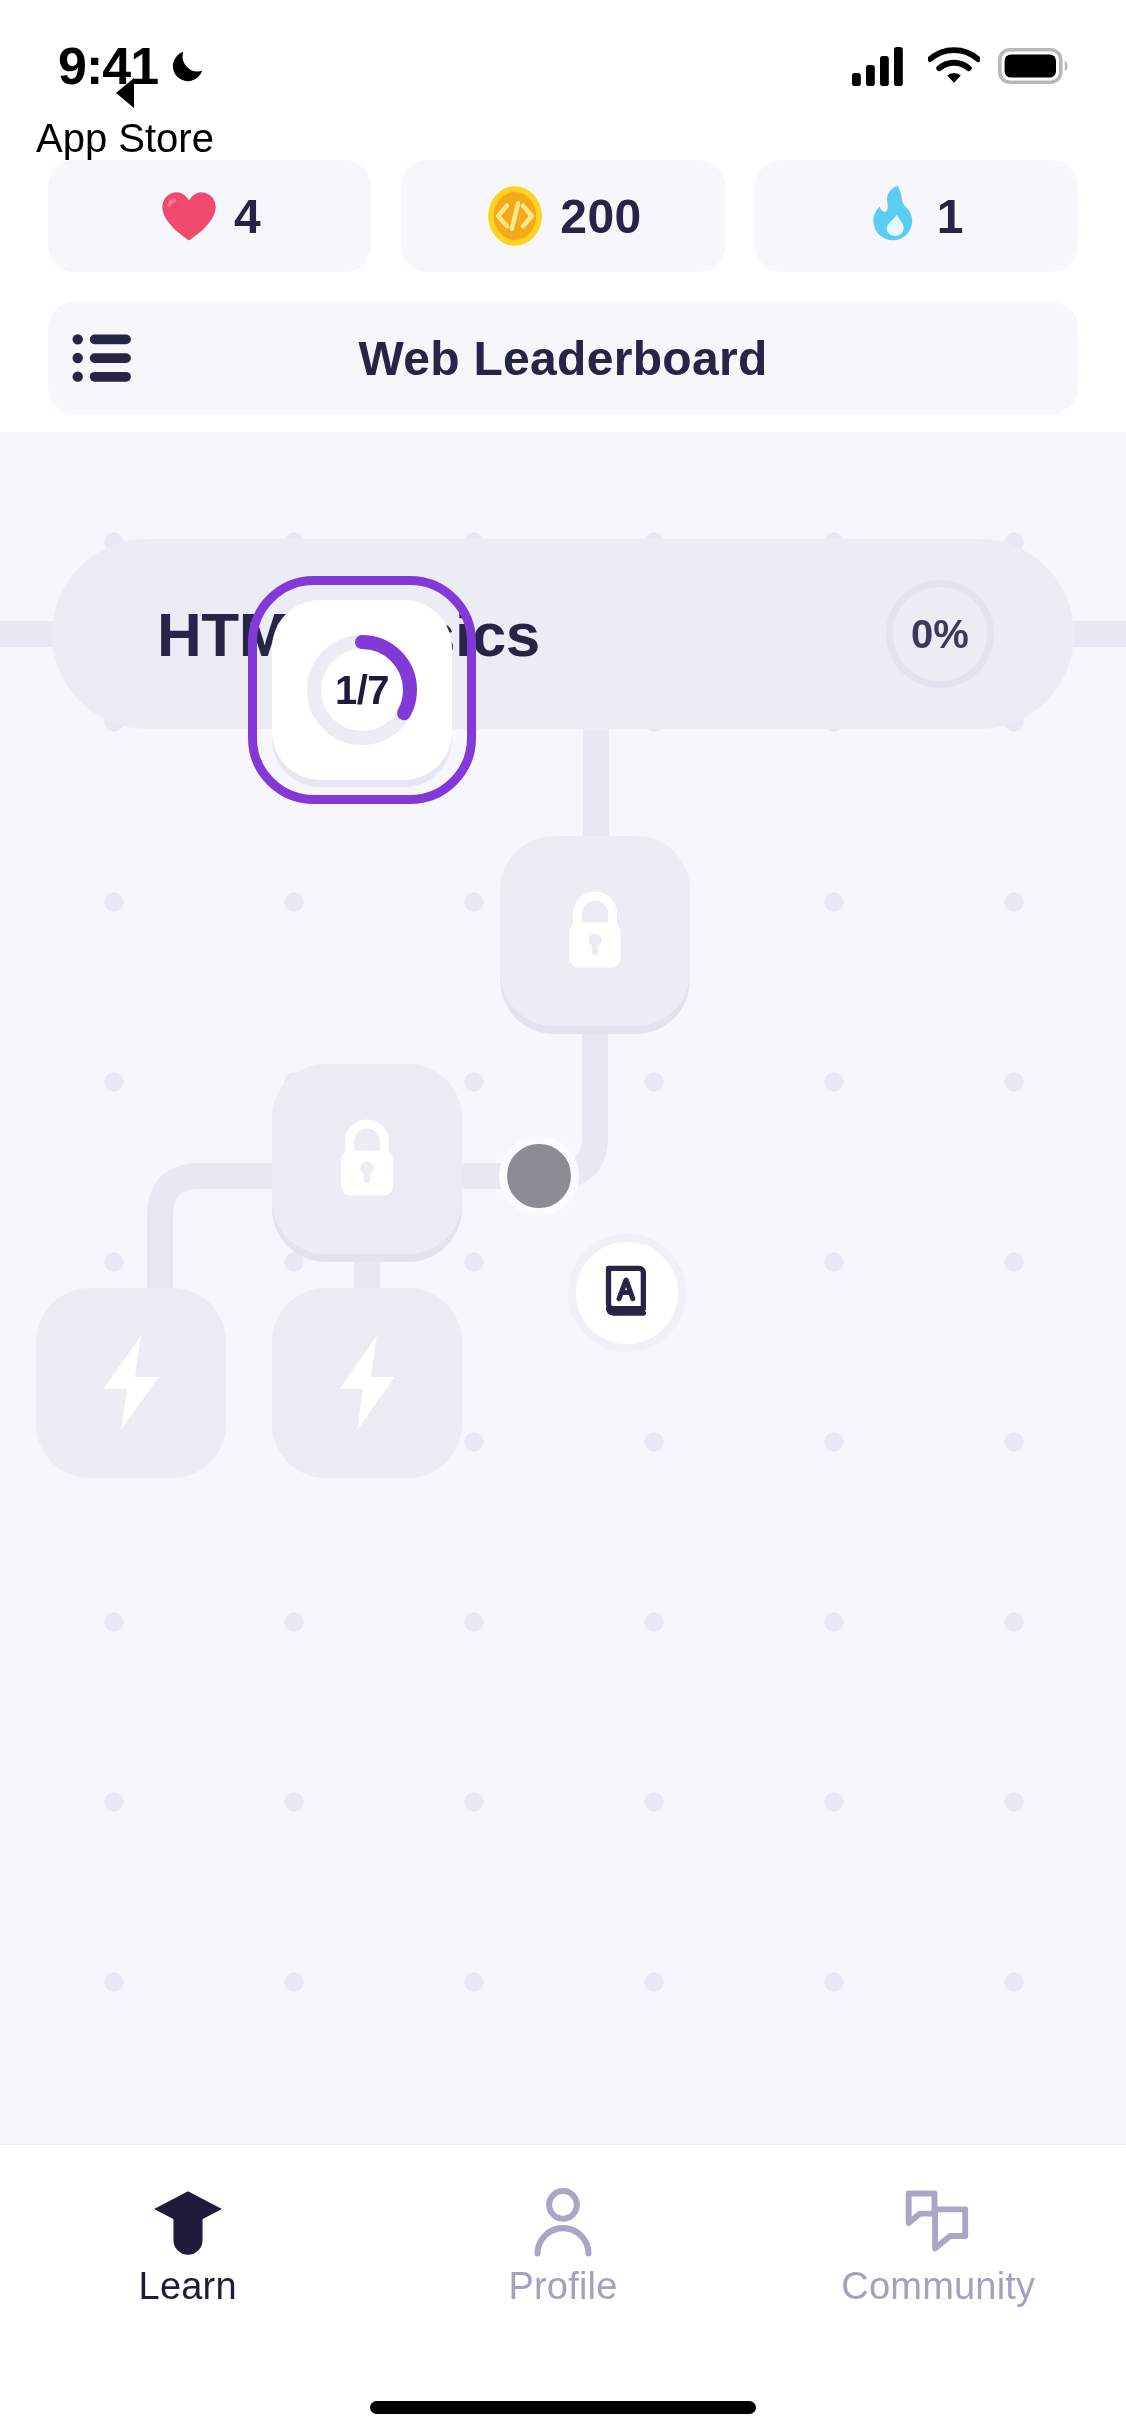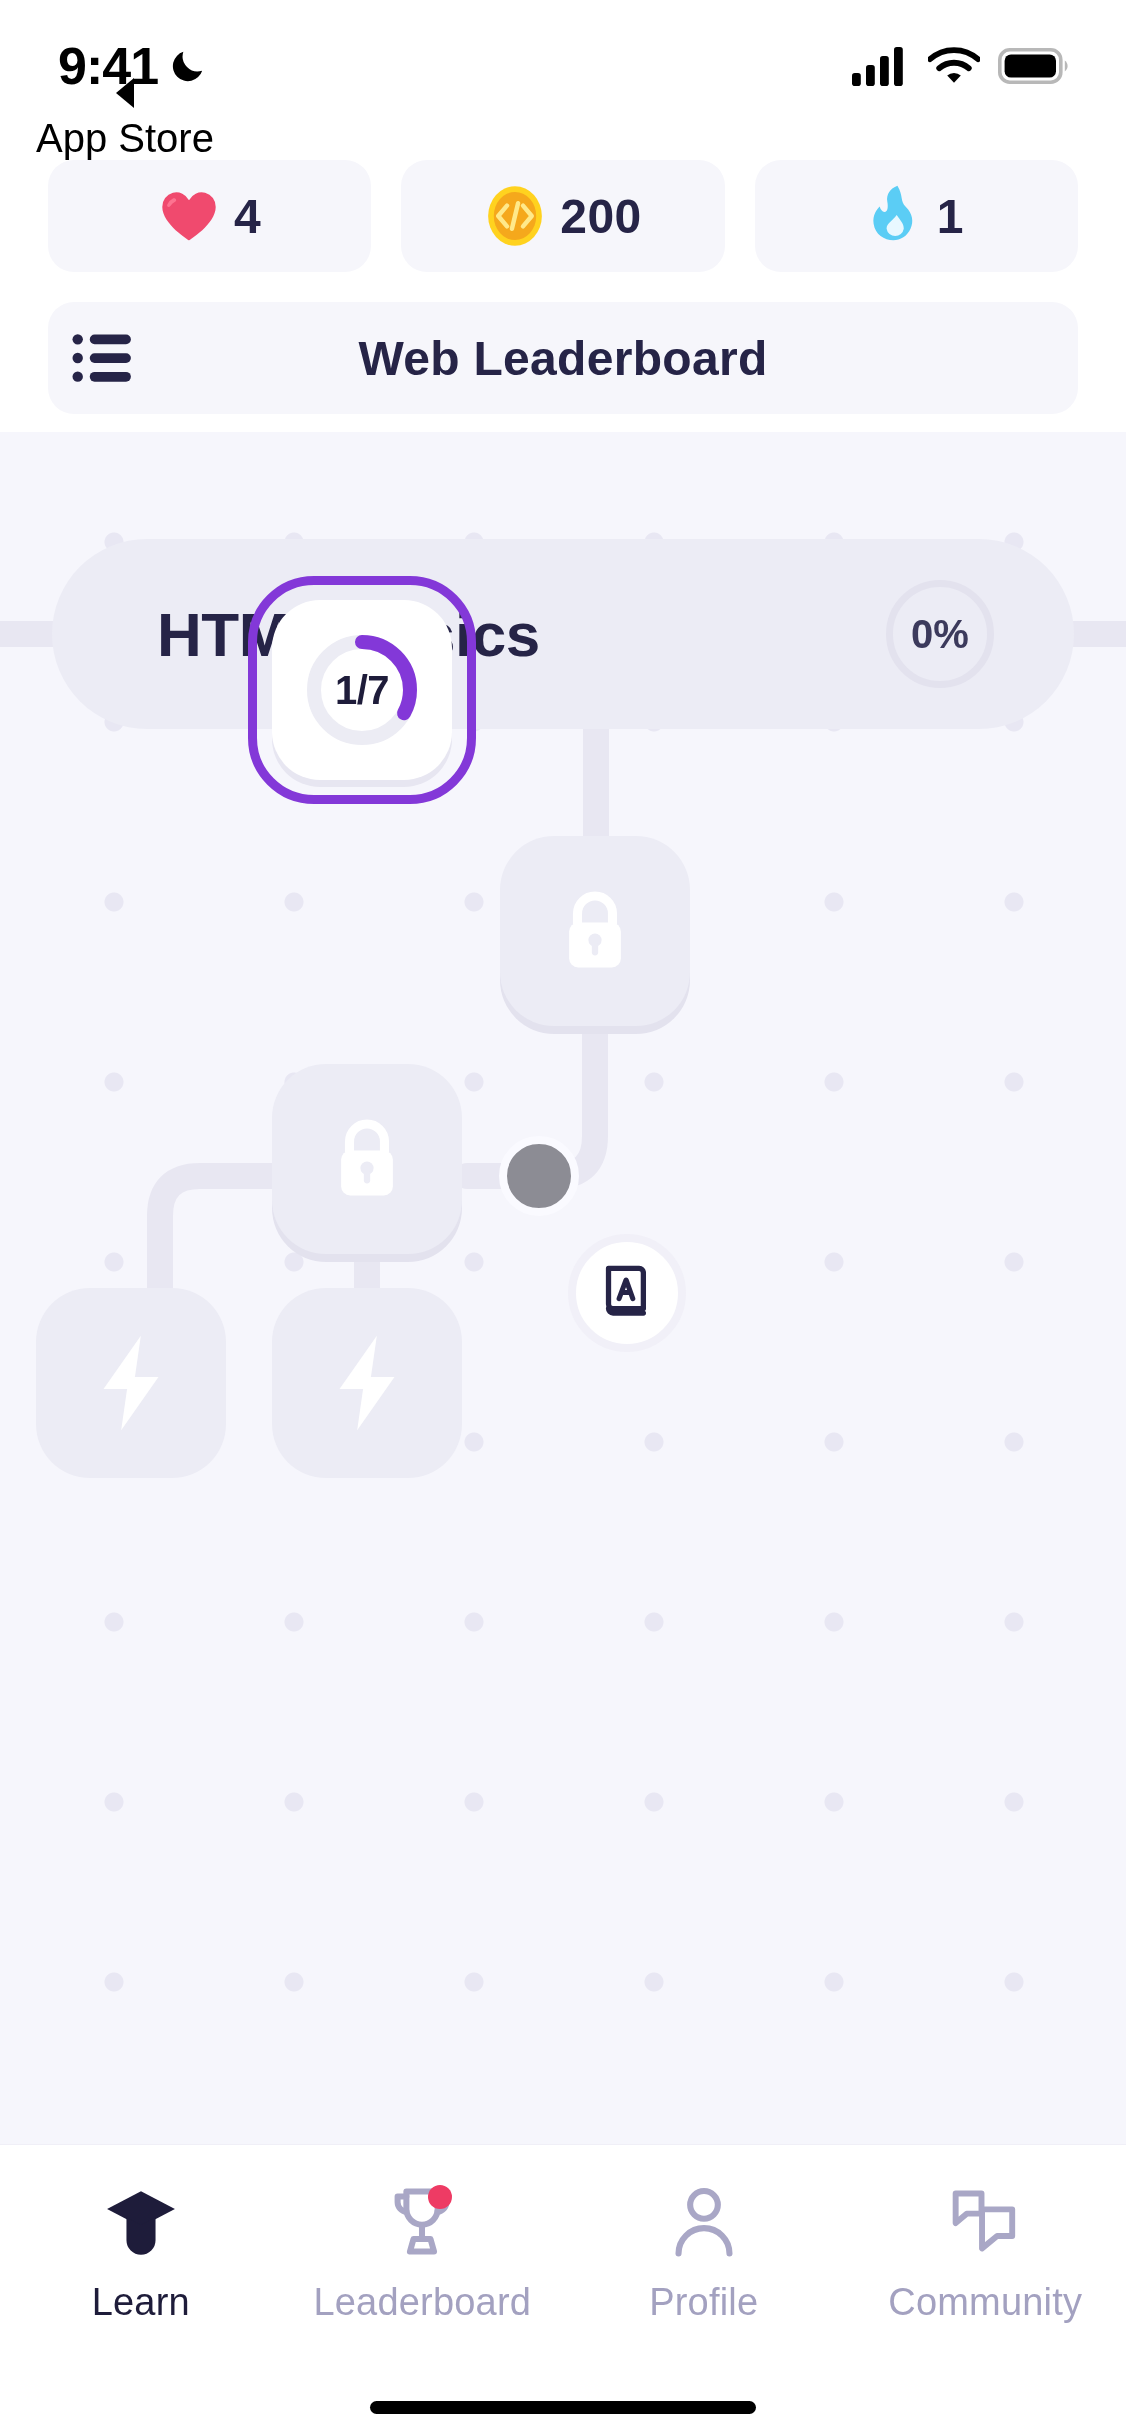--- a/index.html
+++ b/index.html
@@ -264,21 +264,20 @@
   .nav-items {
     display: flex;
     width: 1126px;
     padding-top: 34px;
   }
   .nav-item {
     flex: 1;
     display: flex;
     flex-direction: column;
     align-items: center;
-    gap: 16px;
   }
   .nav-icon-wrap { position: relative; height: 86px; display:flex; align-items:center; justify-content:center; }
   .nav-label {
     font-size: 38px;
     font-weight: 400;
     color: #a3a1c0;
     letter-spacing: 0.2px;
   }
   .nav-item.active .nav-label { color: #1e1c3a; font-weight: 500; }
   .nav-badge {
@@ -468,33 +467,20 @@
       <div class="nav-item active">
         <div class="nav-icon-wrap">
           <svg width="76" height="70" viewBox="0 0 28 26">
             <path d="M14 1.6 L26.6 8.2 L14 14.8 L1.4 8.2z" fill="#1e1c3a"></path>
             <path d="M8.6 11.2 v8.6a5.4 5.4 0 0 0 10.8 0 v-8.6 L14 14z" fill="#1e1c3a"></path>
           </svg>
         </div>
         <span class="nav-label">Learn</span>
       </div>
 
-      <div class="nav-item">
-        <div class="nav-icon-wrap">
-          <svg width="72" height="74" viewBox="0 0 26 27">
-            <path d="M7.3 2.4h11.4v6.4a5.7 5.7 0 0 1-11.4 0z" fill="none" stroke="#a9a7c6" stroke-width="2.2" stroke-linejoin="round"></path>
-            <path d="M7.3 4.2H4.1v2.1a3.6 3.6 0 0 0 3.2 3.5" fill="none" stroke="#a9a7c6" stroke-width="2.2" stroke-linecap="round" stroke-linejoin="round"></path>
-            <path d="M18.7 4.2h3.2v2.1a3.6 3.6 0 0 1-3.2 3.5" fill="none" stroke="#a9a7c6" stroke-width="2.2" stroke-linecap="round" stroke-linejoin="round"></path>
-            <path d="M13 14.7v4.6" fill="none" stroke="#a9a7c6" stroke-width="2.2" stroke-linecap="round"></path>
-            <path d="M8.6 24.3h8.8l-1.3-4.6H9.9z" fill="none" stroke="#a9a7c6" stroke-width="2.2" stroke-linejoin="round"></path>
-          </svg>
-          <span class="nav-badge"></span>
-        </div>
-        <span class="nav-label">Leaderboard</span>
-      </div>
 
       <div class="nav-item">
         <div class="nav-icon-wrap">
           <svg width="68" height="72" viewBox="0 0 24 26">
             <circle cx="12" cy="6.8" r="5" fill="none" stroke="#a9a7c6" stroke-width="2.2"></circle>
             <path d="M2.8 24.4a9.2 9.2 0 0 1 18.4 0" fill="none" stroke="#a9a7c6" stroke-width="2.2" stroke-linecap="round"></path>
           </svg>
         </div>
         <span class="nav-label">Profile</span>
       </div>

